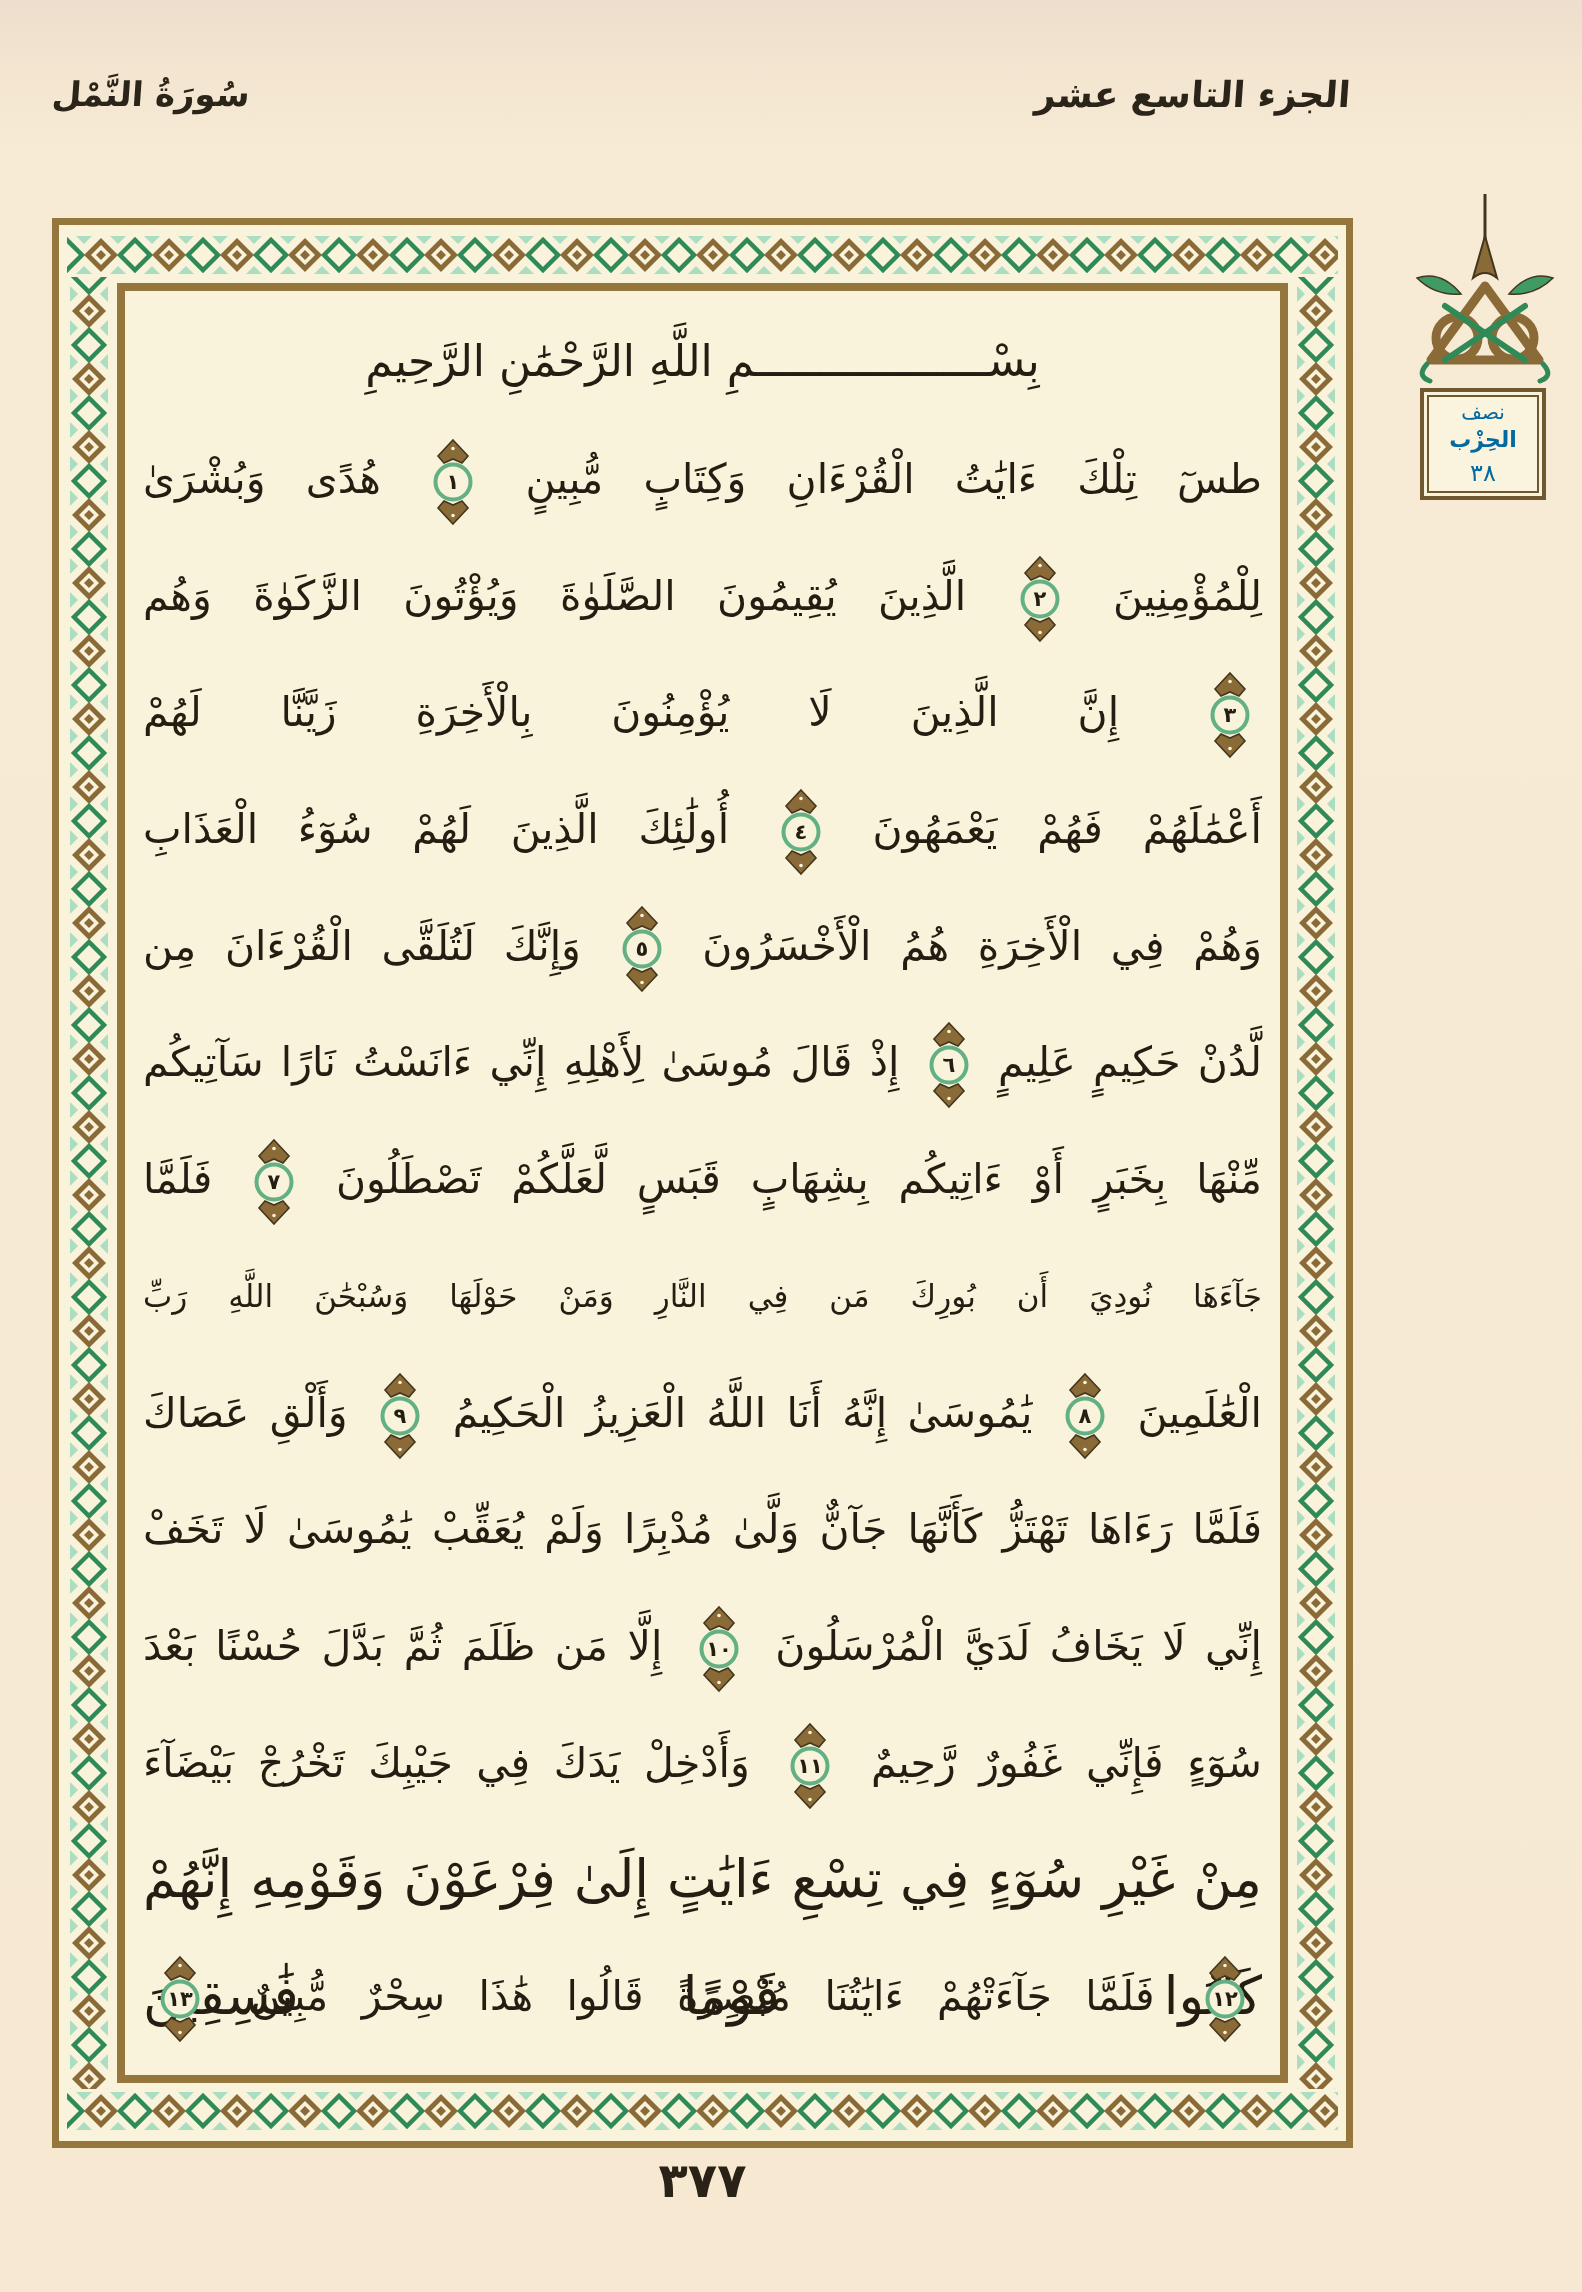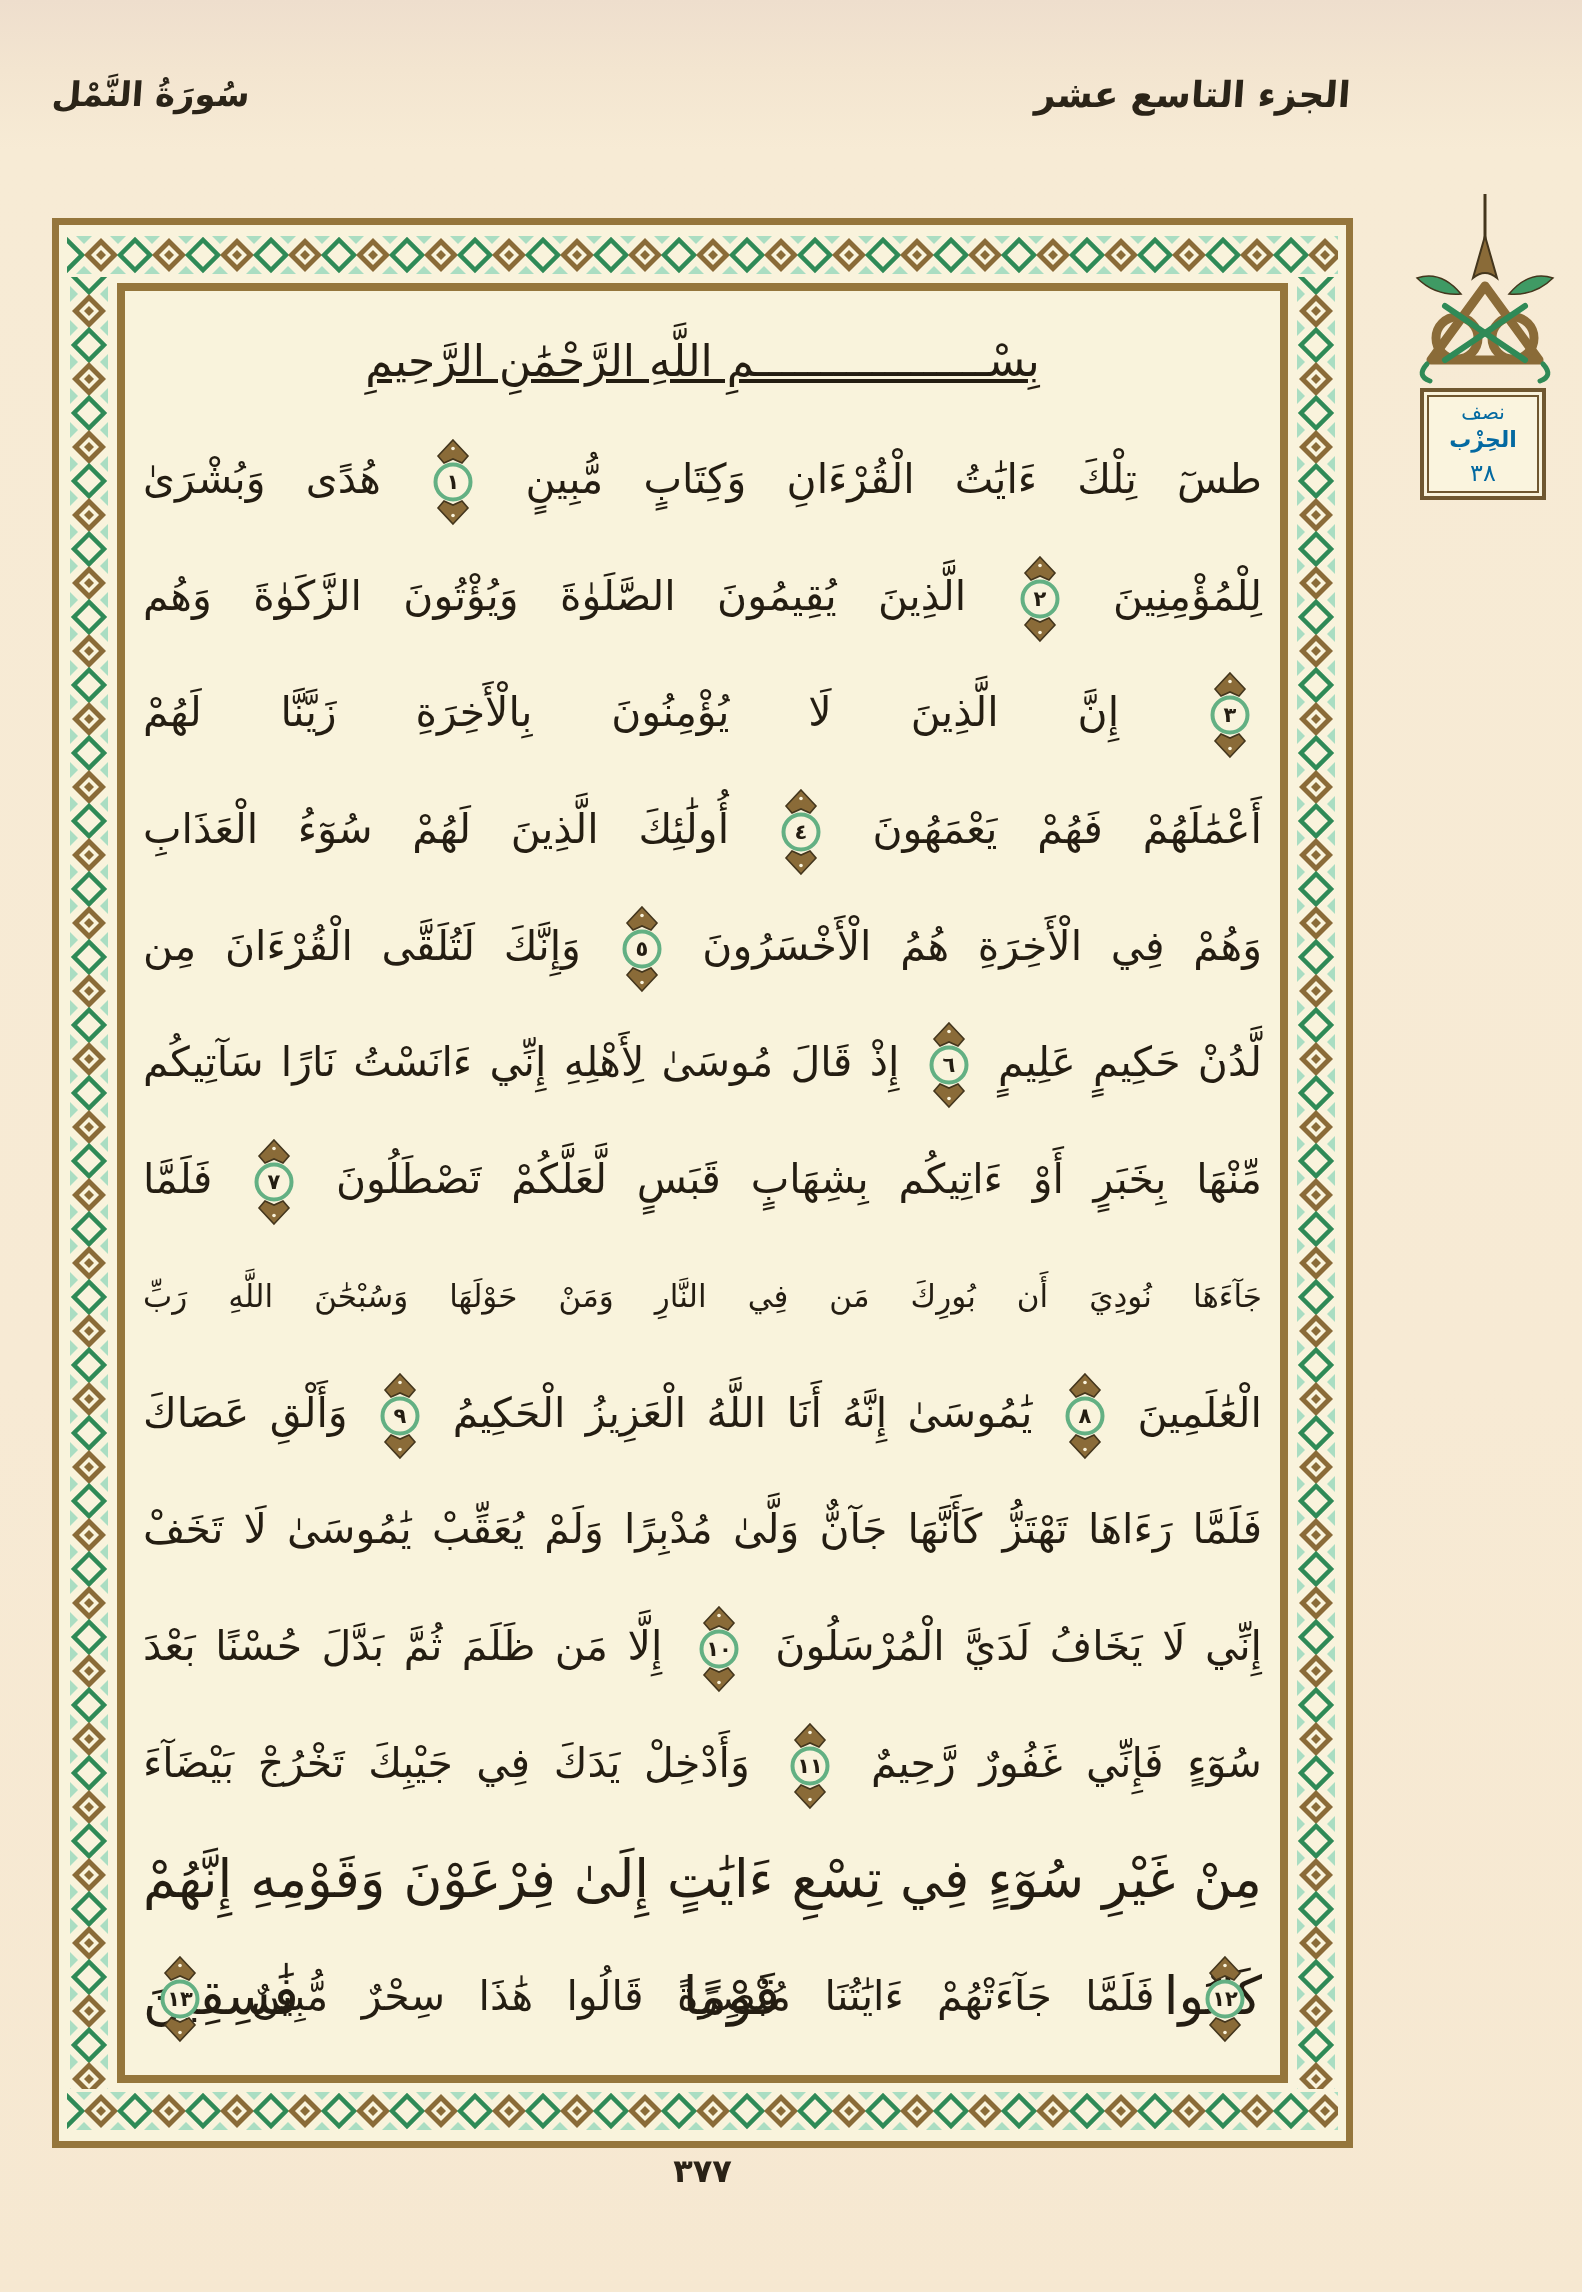--- a/index.html
+++ b/index.html
@@ -17,32 +17,32 @@
   }
   .band{position:absolute;overflow:hidden;}
   .band-top{left:8px;right:8px;top:9px;height:42px;}
   .band-bottom{left:8px;right:8px;bottom:9px;height:42px;}
   .band-left{left:9px;top:52px;bottom:52px;width:42px;}
   .band-right{right:9px;top:52px;bottom:52px;width:42px;}
   .inner-line{position:absolute;left:58px;top:58px;right:58px;bottom:58px;border:8px solid #95763c;}
   .text-area{position:absolute;left:84px;top:84px;right:84px;bottom:84px;direction:rtl;}
   .bismillah{
     height:112px;line-height:104px;text-align:center;font-size:44px;color:#241d12;
-    font-family:"DejaVu Sans",sans-serif;white-space:nowrap;text-decoration:underline;
+    font-family:"DejaVu Sans",sans-serif;white-space:nowrap;
   }
   .ayah-line{
     height:116.7px;line-height:116.7px;
     text-align:justify;text-align-last:justify;-moz-text-align-last:justify;
     color:#241d12;overflow:visible;
   }
   .ayah-text{font-family:"DejaVu Sans",sans-serif;}
   .verse-marker{vertical-align:middle;margin:0 6px;}
   .page-number{
     position:absolute;left:52px;width:1301px;top:2152px;text-align:center;
-    font-size:32px;font-weight:bold;color:#2a2216;letter-spacing:2px;
+    font-size:48px;font-weight:bold;color:#2a2216;letter-spacing:2px;
   }
   .hizb-ornament{position:absolute;left:1402px;top:188px;width:166px;height:322px;}
   .hizb-box{
     position:absolute;left:18px;top:200px;width:126px;height:112px;box-sizing:border-box;
     border:4px solid #6f5730;background:#faf4de;
     box-shadow:inset 0 0 0 3px #f9f3dc, inset 0 0 0 5px #6f5730;
     text-align:center;padding-top:8px;color:#0369a1;
   }
   .hizb-box .l1{font-size:20px;line-height:24px;}
   .hizb-box .l2{font-size:22px;font-weight:bold;line-height:32px;}

